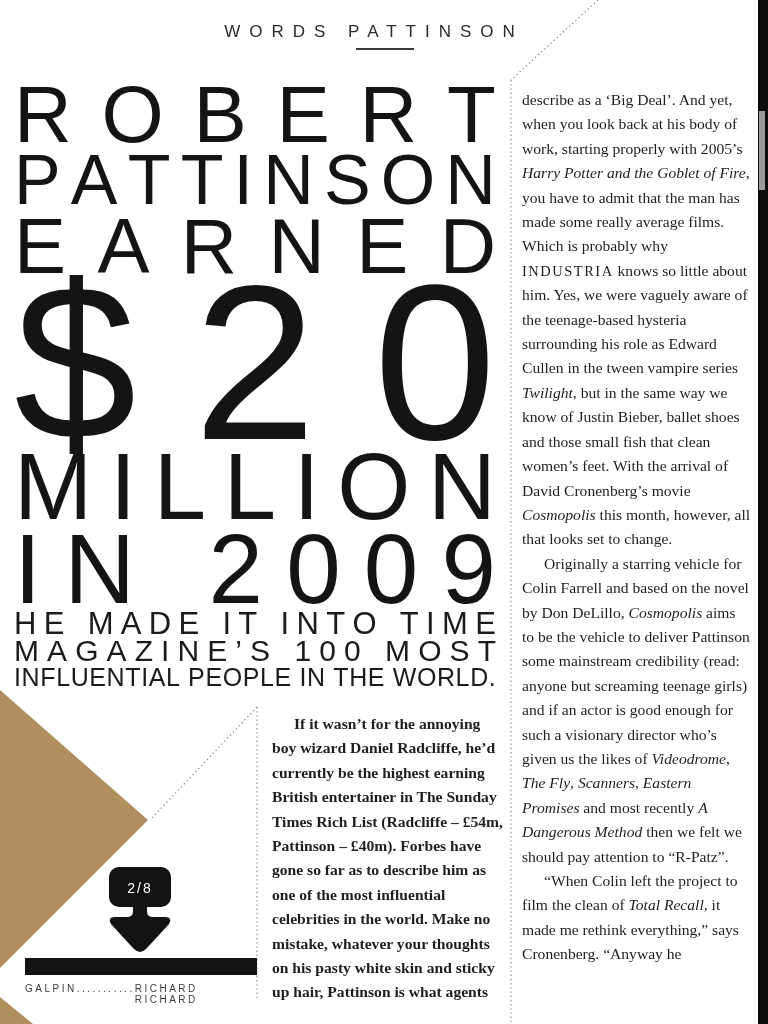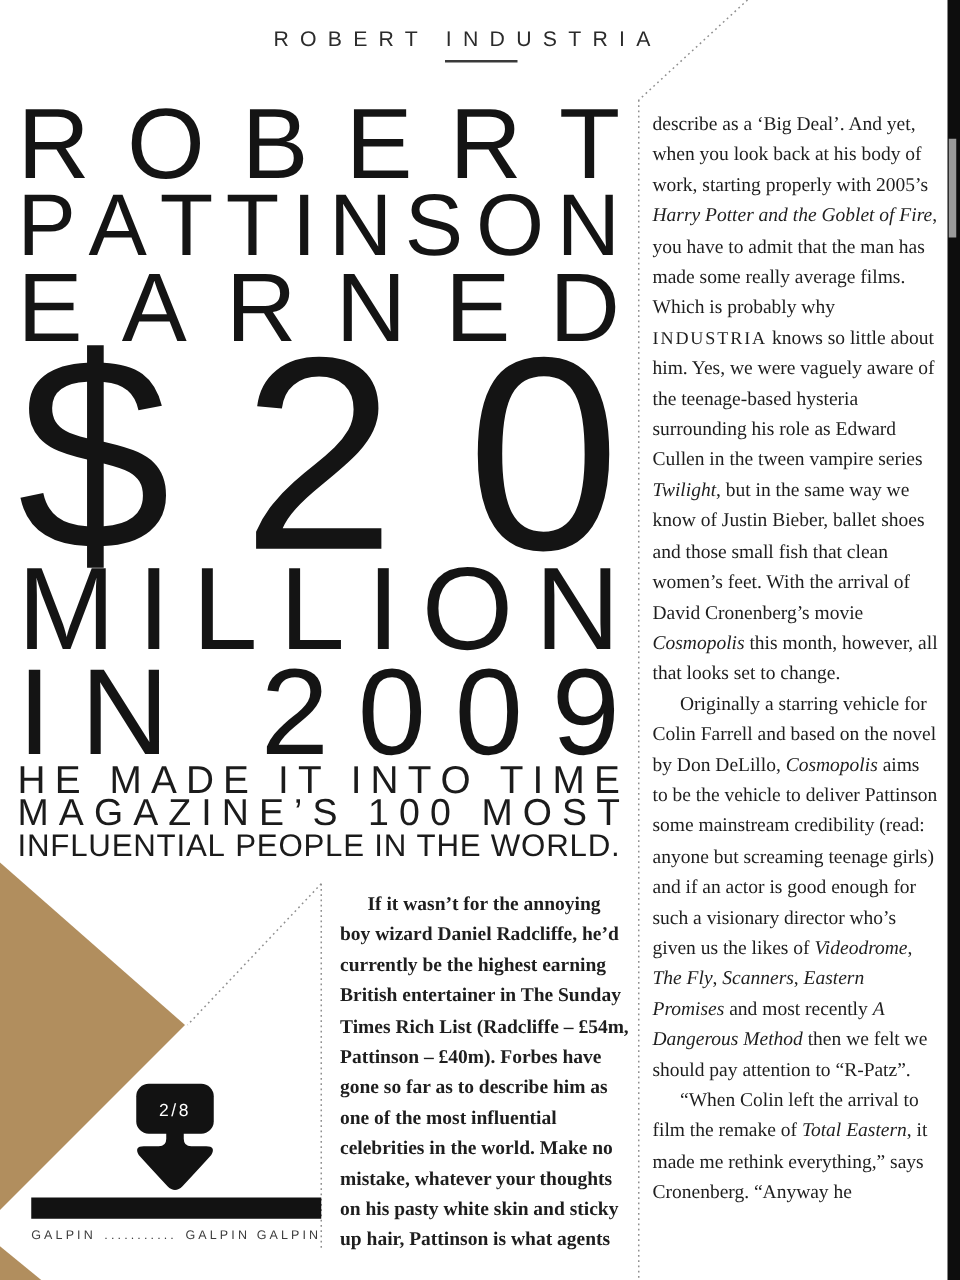--- a/index.html
+++ b/index.html
@@ -58,21 +58,21 @@
     <polygon points="0,690 148,820 0,968" fill="#b18e5e"></polygon>
     <polygon points="0,997 33,1024 0,1024" fill="#b18e5e"></polygon>
     <g stroke-width="1.2" stroke-dasharray="1.4,2.8" fill="none" stroke="#8f8f8f">
       <line x1="598" y1="0" x2="511" y2="80"></line>
       <line x1="511" y1="80" x2="511" y2="1024"></line>
       <line x1="257" y1="707" x2="150" y2="820"></line>
       <line x1="257" y1="707" x2="257" y2="1000"></line>
     </g>
   </svg>
 
-  <div class="kicker">ROBERT INDUSTRIA</div>
+  <div class="kicker">WORDS PATTINSON</div>
   <div class="kicker-rule"></div>
 
   <div class="headline">
     <div class="spread hl1">
         <span>R</span>
         <span>O</span>
         <span>B</span>
         <span>E</span>
         <span>R</span>
         <span>T</span>
@@ -197,34 +197,34 @@
         <span>.</span>
       </div>
   </div>
 
   <div class="col col-mid">
       <p class="indent"><span>If it wasn’t for the annoying boy wizard Daniel Radcliffe, he’d currently be the highest earning British entertainer in The Sunday Times Rich List (Radcliffe – £54m, Pattinson – £40m). Forbes have gone so far as to describe him as one of the most influential celebrities in the world. Make no mistake, whatever your thoughts on his pasty white skin and sticky up hair,  Pattinson is what agents</span></p>
     </div>
   <div class="col col-right">
       <p><span>describe as a ‘Big Deal’. And yet, when you look back at his body of work, starting properly with 2005’s </span><span class="it">Harry Potter and the Goblet of Fire</span><span>, you have to admit that the man has made some really average films. Which is probably why </span><span class="caps">INDUSTRIA</span><span>  knows so little about him. Yes, we were vaguely aware of the teenage-based hysteria surrounding his role as Edward Cullen in the tween vampire series </span><span class="it">Twilight</span><span>, but in the same way we know of Justin Bieber, ballet shoes and those small fish that clean women’s feet.  With the arrival of David Cronenberg’s movie </span><span class="it">Cosmopolis</span><span> this month, however, all that looks set to change.</span></p>
       <p class="indent"><span>Originally a starring vehicle for Colin Farrell and based on the novel by Don DeLillo, </span><span class="it">Cosmopolis</span><span> aims to be the vehicle to deliver Pattinson some mainstream credibility (read: anyone but screaming teenage girls) and if an actor is good enough for such a visionary director who’s given us the likes of </span><span class="it">Videodrome</span><span>, </span><span class="it">The Fly</span><span>, </span><span class="it">Scanners</span><span>, </span><span class="it">Eastern Promises</span><span> and most recently </span><span class="it">A Dangerous Method</span><span> then we felt we should pay attention to “R-Patz”.</span></p>
-      <p class="indent"><span>“When Colin left the arrival to film the remake of </span><span class="it">Total Eastern</span><span>, it made me rethink everything,” says Cronenberg. “Anyway he</span></p>
+      <p class="indent"><span>“When Colin left the project to film the clean of </span><span class="it">Total Recall</span><span>, it made me rethink everything,” says Cronenberg. “Anyway he</span></p>
     </div>
 
   <svg class="pager" viewBox="0 0 80 92">
     <rect x="9" y="3" width="62" height="40" rx="10" fill="#121212"></rect>
     <text x="40" y="29" text-anchor="middle" font-size="14" fill="#ffffff">2/8</text>
     <path d="M33 40 L33 47 Q33 53 27 53 L15 53 Q7 53 11 60 Q20 70 34 85 Q40 91 46 85 Q60 70 69 60 Q73 53 65 53 L53 53 Q47 53 47 47 L47 40 Z" fill="#121212"></path>
   </svg>
 
   <div class="rule-bar" style="background: rgb(18, 18, 18);"></div>
 
   <div class="credit">
     <span>GALPIN</span>
     <span>...........</span>
-    <span>GALPIN GALPIN</span>
+    <span>RICHARD RICHARD</span>
   </div>
 
   <div class="scroll-track">
     <div class="scroll-thumb"></div>
   </div>
 
 </div>
 
 </body></html>

